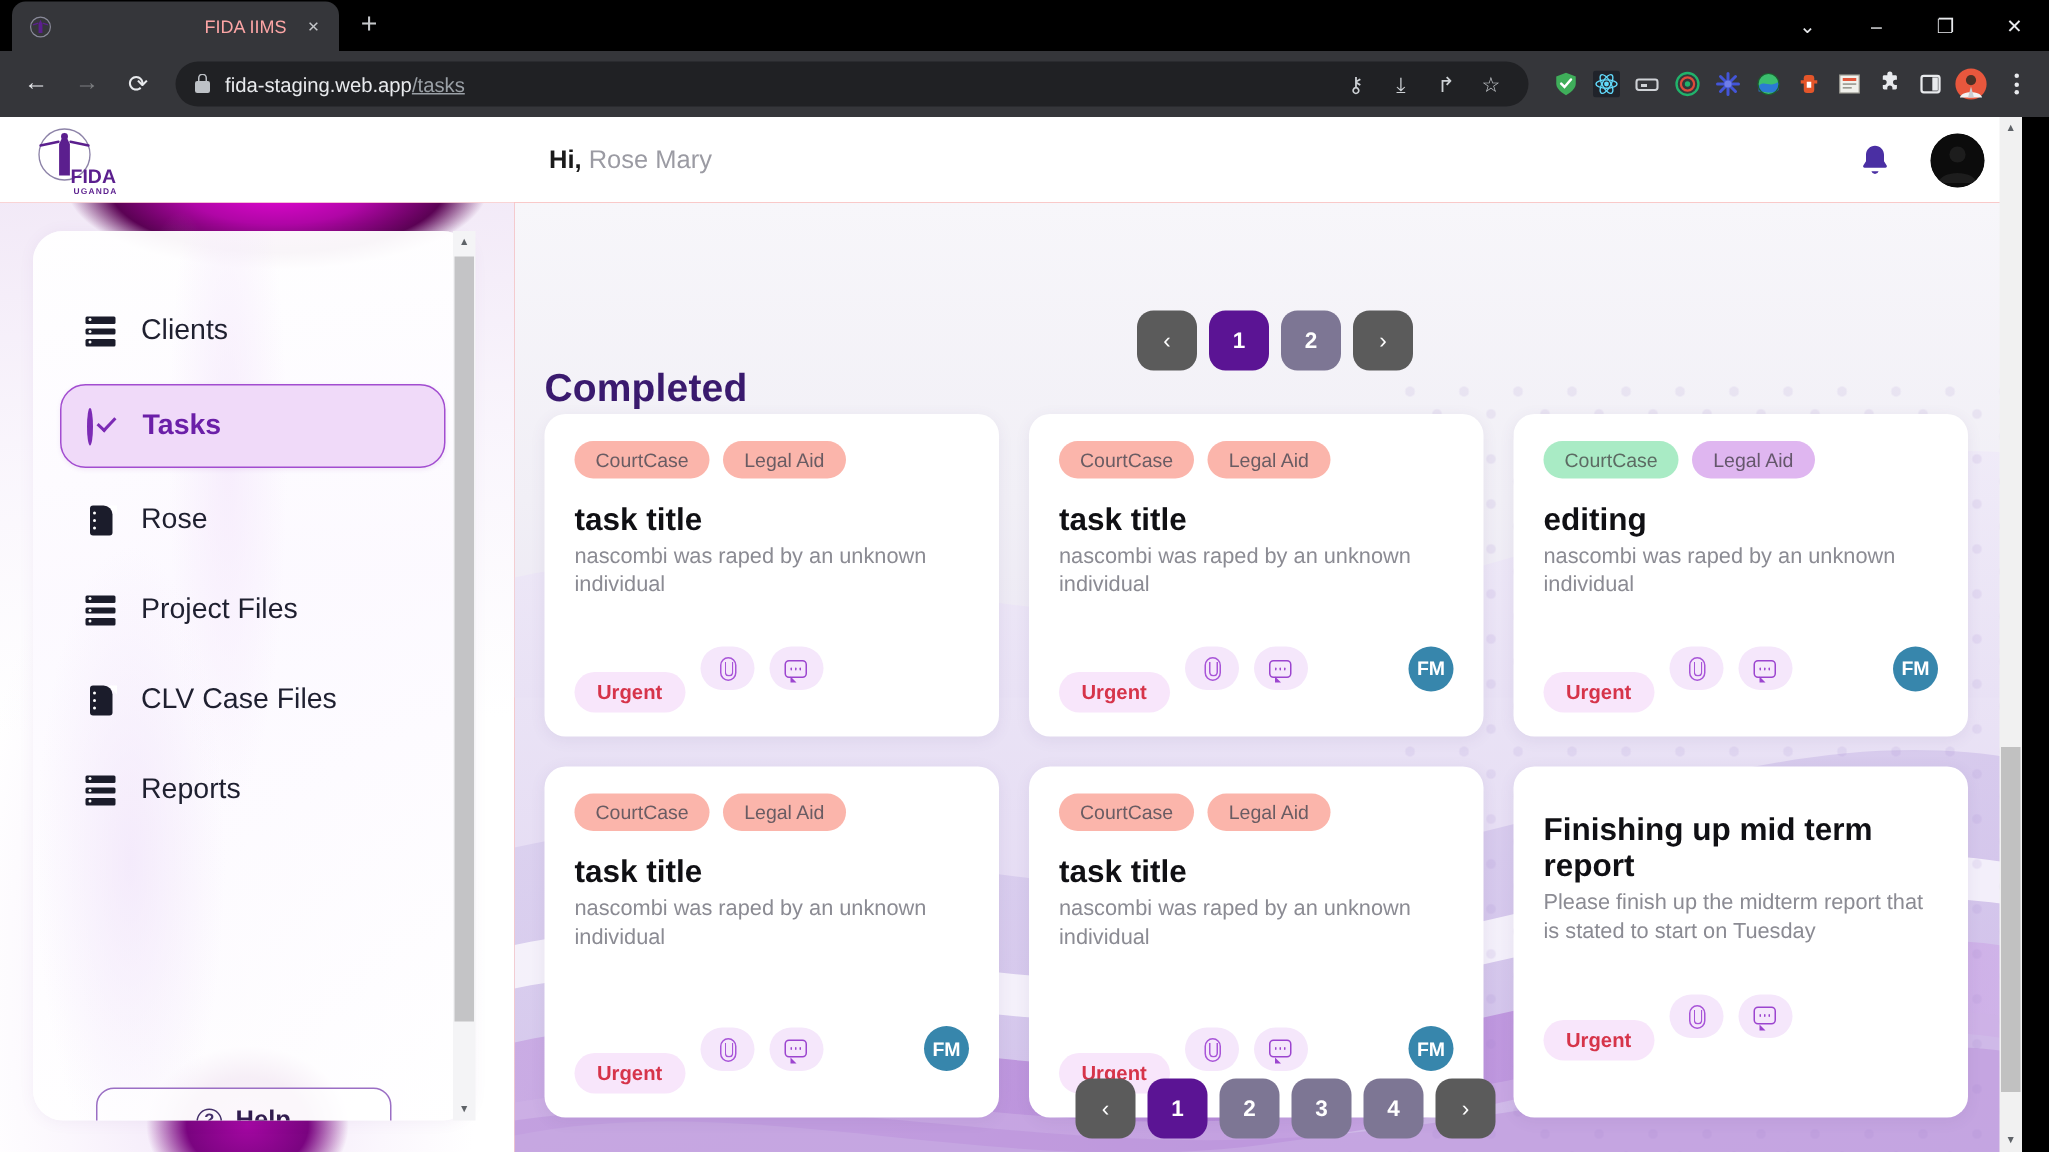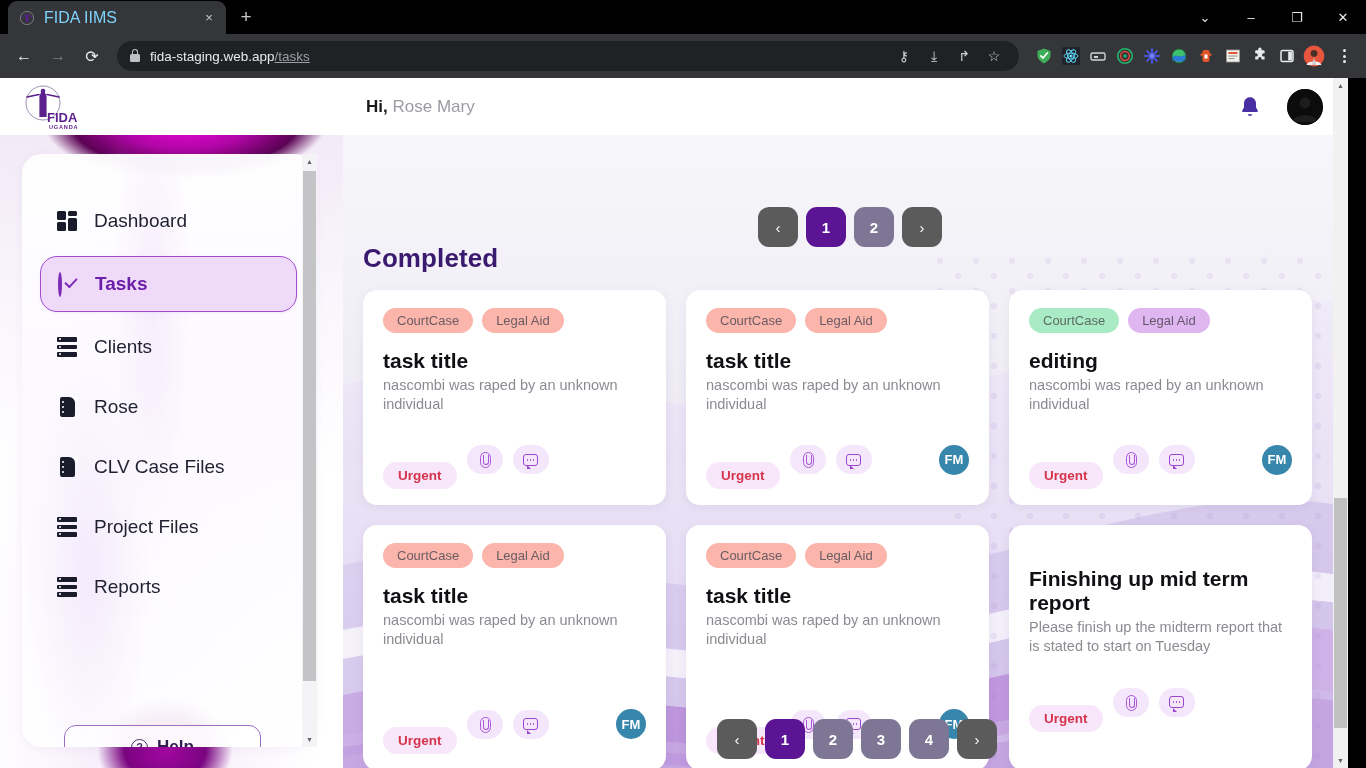--- a/index.html
+++ b/index.html
@@ -16,22 +16,22 @@
     height:34px; background:#000; display:flex; align-items:flex-end;
     position:relative;
   }
   .tab {
     margin-left:8px; width:218px; height:33px; background:#35363a;
     border-radius:9px 9px 0 0; display:flex; align-items:center;
     padding:0 8px 0 11px; gap:9px; position:relative;
   }
   .tab-favicon { width:16px; height:16px; flex:0 0 16px; position:relative; }
   .tab-title {
-    flex:1; color:#7dd3fc; font-size:16px; white-space:nowrap;
-    overflow:hidden; text-overflow:ellipsis;
+    flex:1; color:#fca5a5; font-size:12px; white-space:nowrap;
+    overflow:hidden; text-overflow:ellipsis;text-align:right;
   }
   .tab-close {
     width:18px; height:18px; flex:0 0 18px; color:#c5c7ca;
     display:flex; align-items:center; justify-content:center;
     font-size:13px; line-height:1; border-radius:50%;
   }
   .newtab {
     width:28px; height:28px; margin-left:6px; margin-bottom:3px;
     color:#c5c7ca; display:flex; align-items:center; justify-content:center;
     font-size:19px; border-radius:50%; font-weight:300;
@@ -291,21 +291,21 @@
   .pager-bottom { position:absolute; left:374px; top:584px; }
   .pg {
     width:40px; height:40px; border-radius:11px; display:flex;
     align-items:center; justify-content:center; font-size:15px;
     color:#fff; background:#7d7694; font-weight:600;
   }
   .pg.arrow { background:#5b5b5b; font-size:15px; font-weight:400; }
   .pg.current { background:#5b1494; }
 
   .cards-grid {
-    position:absolute; left:20px; top:155px; width:970px;
+    position:absolute; left:20px; top:141px; width:970px;
     display:grid; grid-template-columns:repeat(3, 303px); gap:20px 20px;
   }
   .card {
     background:#fff; border-radius:14px; padding:18px 20px 16px 20px;
     min-height:185px; display:flex; flex-direction:column;
     box-shadow:0 2px 10px rgba(92,60,130,0.08);
     position:relative;
   }
   .tags { display:flex; gap:9px; margin-bottom:16px; }
   .tag {
@@ -545,82 +545,73 @@
 
       <div class="sidebar-col">
         <div class="sidebar-bg"></div>
         <div class="sidebar-bottom-glow"></div>
 
         <div class="sidebar-card">
           <div class="sidebar-card-bg"></div>
 
           <nav class="nav">
 
+
             <div class="nav-item">
-              <span class="nav-ico ico-dash">
-                <i class="a"></i>
-                  <i class="b"></i>
-                  <i class="c"></i>
-                  <i class="d"></i>
+              <span class="nav-ico ico-list">
+                <i></i>
+                  <i></i>
+                  <i></i>
+                  <u></u>
+                  <u></u>
+                  <u></u>
               </span>
-              <span>Dashboard</span>
+              <span>Clients</span>
             </div>
 
             <div class="nav-item active">
               <span class="nav-ico">
                 <span class="ico-check"></span>
               </span>
               <span>Tasks</span>
             </div>
 
             <div class="nav-item">
-              <span class="nav-ico ico-list">
-                <i></i>
-                  <i></i>
-                  <i></i>
-                  <u></u>
-                  <u></u>
-                  <u></u>
-              </span>
-              <span>Clients</span>
-            </div>
-
-            <div class="nav-item">
               <span class="nav-ico ico-doc">
                 <i class="sheet"></i>
                   <i class="fold"></i>
                   <u></u>
                   <u></u>
                   <u></u>
               </span>
               <span>Rose</span>
             </div>
 
-
-            <div class="nav-item">
-              <span class="nav-ico ico-doc">
-                <i class="sheet"></i>
-                  <i class="fold"></i>
-                  <u></u>
-                  <u></u>
-                  <u></u>
-              </span>
-              <span>CLV Case Files</span>
-            </div>
 
             <div class="nav-item">
               <span class="nav-ico ico-list">
                 <i></i>
                   <i></i>
                   <i></i>
                   <u></u>
                   <u></u>
                   <u></u>
               </span>
               <span>Project Files</span>
+            </div>
+
+            <div class="nav-item">
+              <span class="nav-ico ico-doc">
+                <i class="sheet"></i>
+                  <i class="fold"></i>
+                  <u></u>
+                  <u></u>
+                  <u></u>
+              </span>
+              <span>CLV Case Files</span>
             </div>
 
             <div class="nav-item">
               <span class="nav-ico ico-list">
                 <i></i>
                   <i></i>
                   <i></i>
                   <u></u>
                   <u></u>
                   <u></u>
@@ -801,21 +792,21 @@
                       <i></i>
                       <i></i>
                       <i></i>
                     </span>
                   </span>
                 <span class="av">FM</span>
               </div>
             </div>
 
             <div class="card">
-              <div class="card-title" style="margin-top:24px;">Finishing up mid term report</div>
+              <div class="card-title" style="margin-top:13px;">Finishing up mid term report</div>
               <div class="card-desc">Please finish up the midterm report that is stated to start on Tuesday</div>
               <div class="card-foot" style="margin-bottom:22px;">
                 <span class="badge-urgent">Urgent</span>
                 <span class="icon-pill">
                     <span class="clip"></span>
                   </span>
                 <span class="icon-pill">
                     <span class="chat">
                       <i></i>
                       <i></i>

